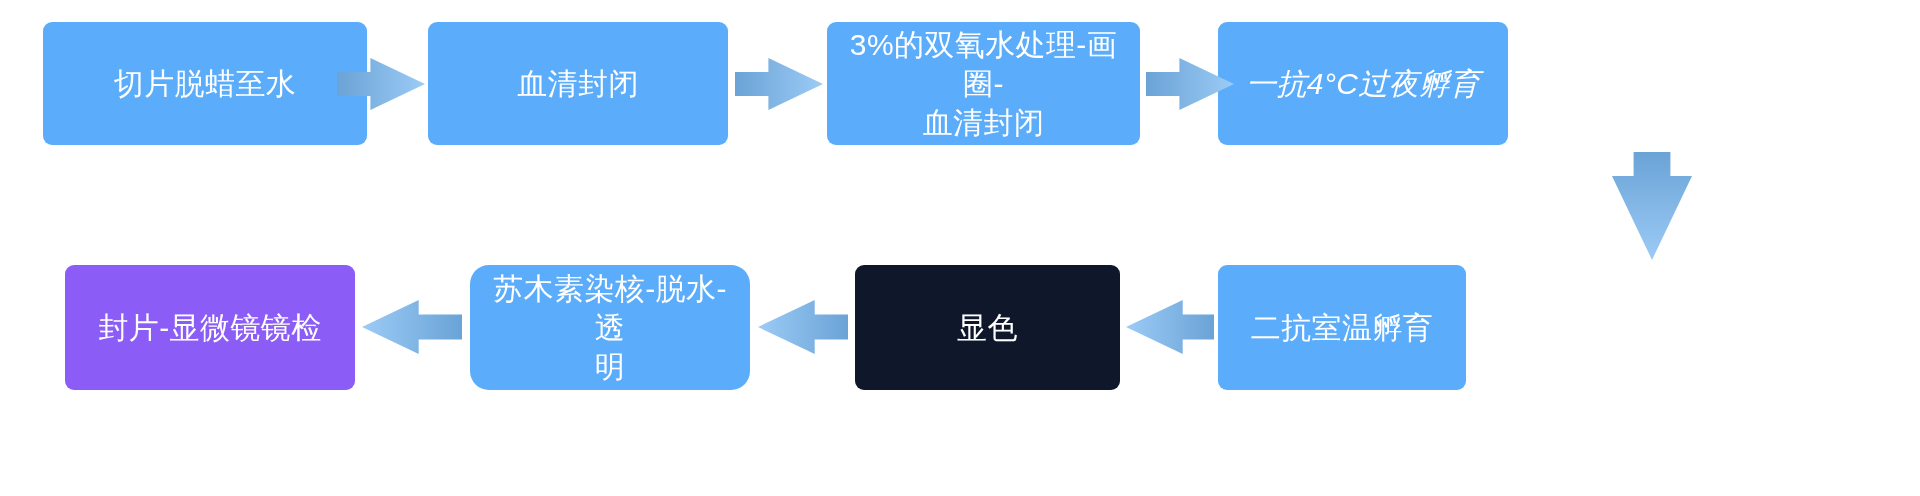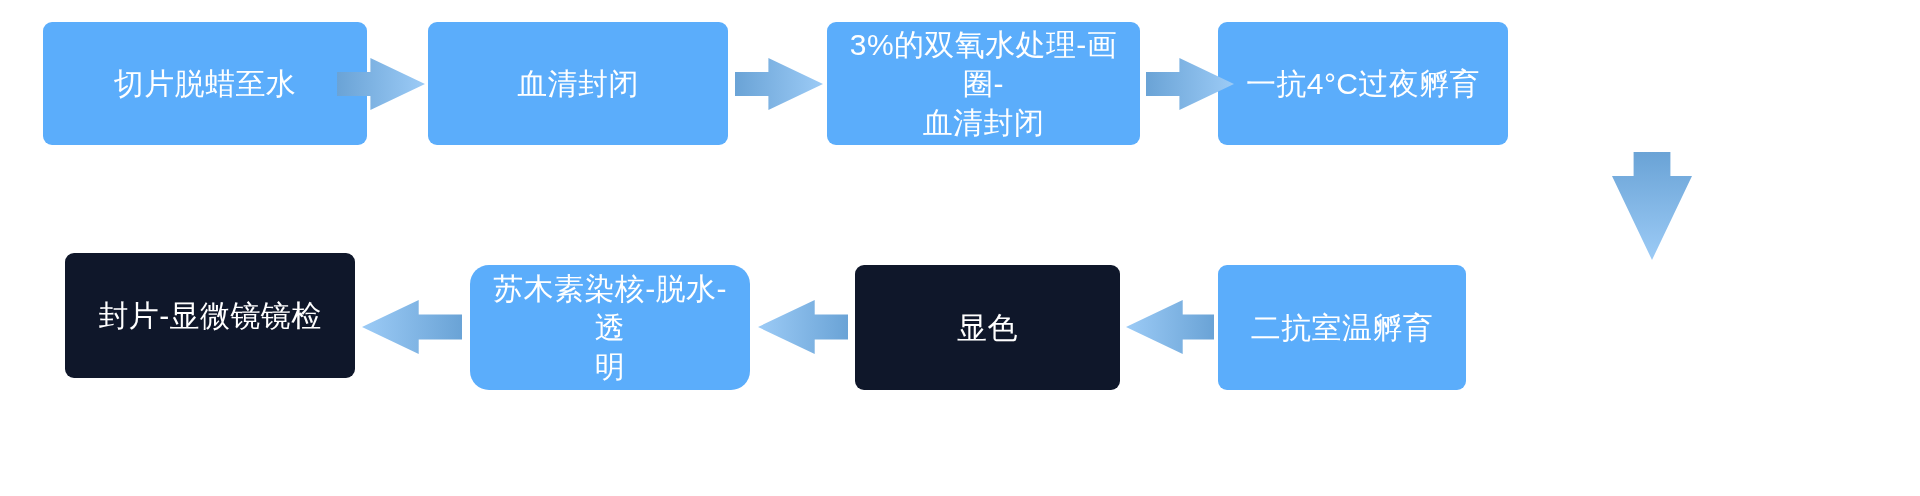--- a/index.html
+++ b/index.html
@@ -74,34 +74,34 @@
     <div class="node" style="left: 43px; top: 22px; width: 324px; height: 123px; background: rgb(91, 173, 251); color: rgb(255, 255, 255);">
       <span class="label">切片脱蜡至水</span>
     </div>
     <div class="node" style="left: 428px; top: 22px; width: 300px; height: 123px; background: rgb(91, 173, 251); color: rgb(255, 255, 255);">
       <span class="label">血清封闭</span>
     </div>
     <div class="node" style="left: 827px; top: 22px; width: 313px; height: 123px; background: rgb(91, 173, 251); color: rgb(255, 255, 255);">
       <span class="label">3%的双氧水处理-画圈-
 血清封闭</span>
     </div>
-    <div class="node" style="left: 1218px; top: 22px; width: 290px; height: 123px; background: rgb(91, 173, 251); color: rgb(255, 255, 255);">
+    <div class="node" style="left: 1218px; top: 22px; width: 290px; height: 123px; background: rgb(91, 173, 251); color: rgb(255, 255, 255); font-style: italic;">
       <span class="label">一抗4°C过夜孵育</span>
     </div>
     <div class="node" style="left: 1218px; top: 265px; width: 248px; height: 125px; background: rgb(91, 173, 251); color: rgb(255, 255, 255);">
       <span class="label">二抗室温孵育</span>
     </div>
     <div class="node" style="left: 855px; top: 265px; width: 265px; height: 125px; background: #0f172a; color: rgb(255, 255, 255);">
       <span class="label">显色</span>
     </div>
     <div class="node" style="left: 470px; top: 265px; width: 280px; height: 125px; background: rgb(91, 173, 251); color: rgb(255, 255, 255); border-radius: 19px;">
       <span class="label">苏木素染核-脱水-透
 明</span>
     </div>
-    <div class="node" style="left: 65px; top: 253px; width: 290px; height: 125px; background: #0f172a; color: rgb(255, 255, 255); justify-content: center;">
+    <div class="node" style="left: 65px; top: 265px; width: 290px; height: 125px; background: #8b5cf6; color: rgb(255, 255, 255); justify-content: center;">
       <span class="label">封片-显微镜镜检</span>
     </div>
     <div class="arrow" style="left: 337px; top: 58px; width: 88px; height: 52px;">
       <svg viewBox="0 0 88 52" preserveAspectRatio="none">
         <path d="M0,14.040000000000001 L33.4,14.040000000000001 L33.4,0 L88,26 L33.4,52 L33.4,37.96 L0,37.96 Z" fill="url(#gradH)"></path>
       </svg>
     </div>
     <div class="arrow" style="left: 735px; top: 58px; width: 88px; height: 52px;">
       <svg viewBox="0 0 88 52" preserveAspectRatio="none">
         <path d="M0,14.040000000000001 L33.4,14.040000000000001 L33.4,0 L88,26 L33.4,52 L33.4,37.96 L0,37.96 Z" fill="url(#gradH)"></path>

